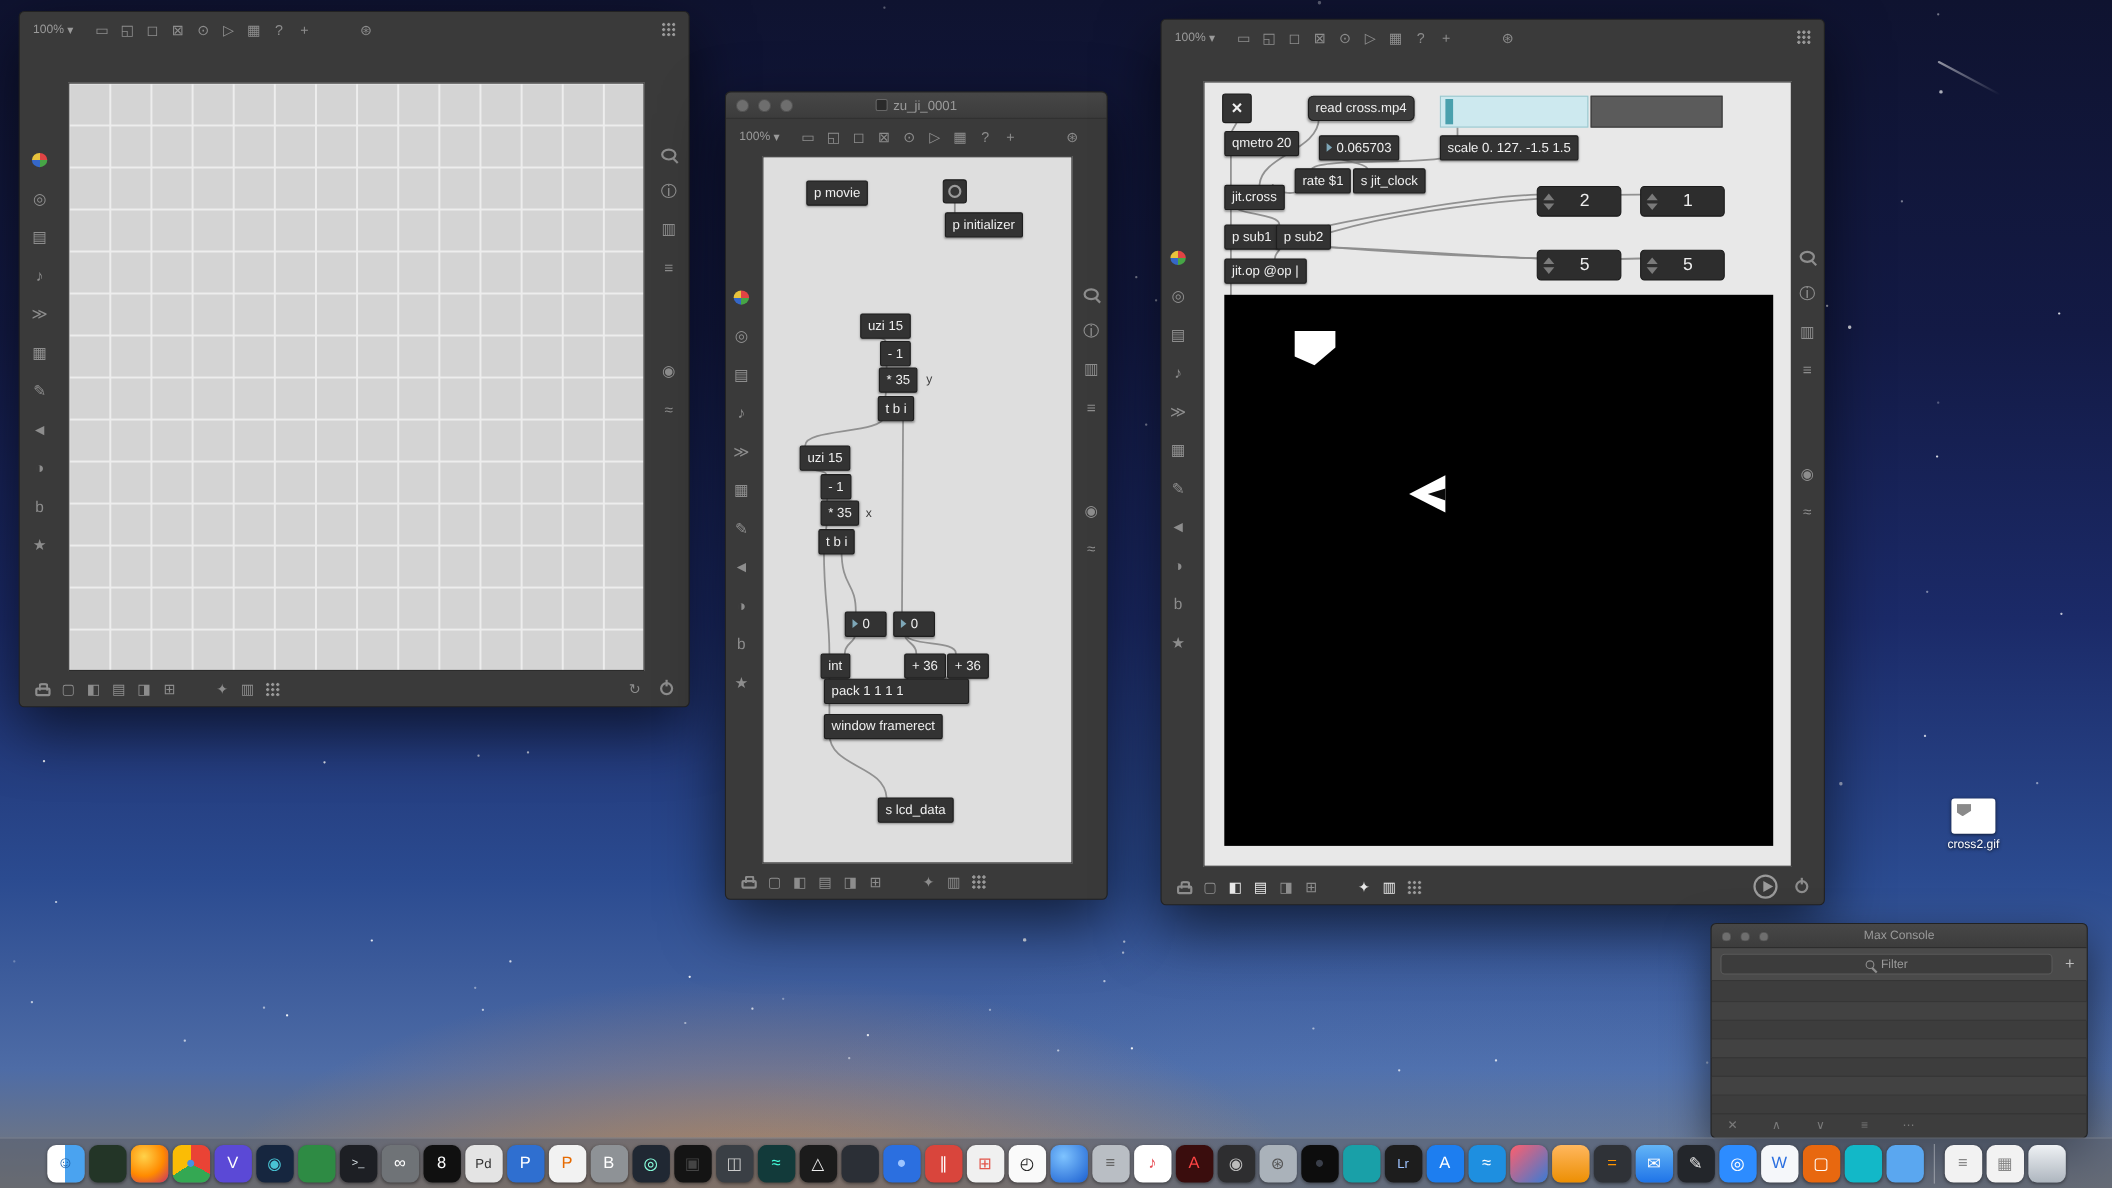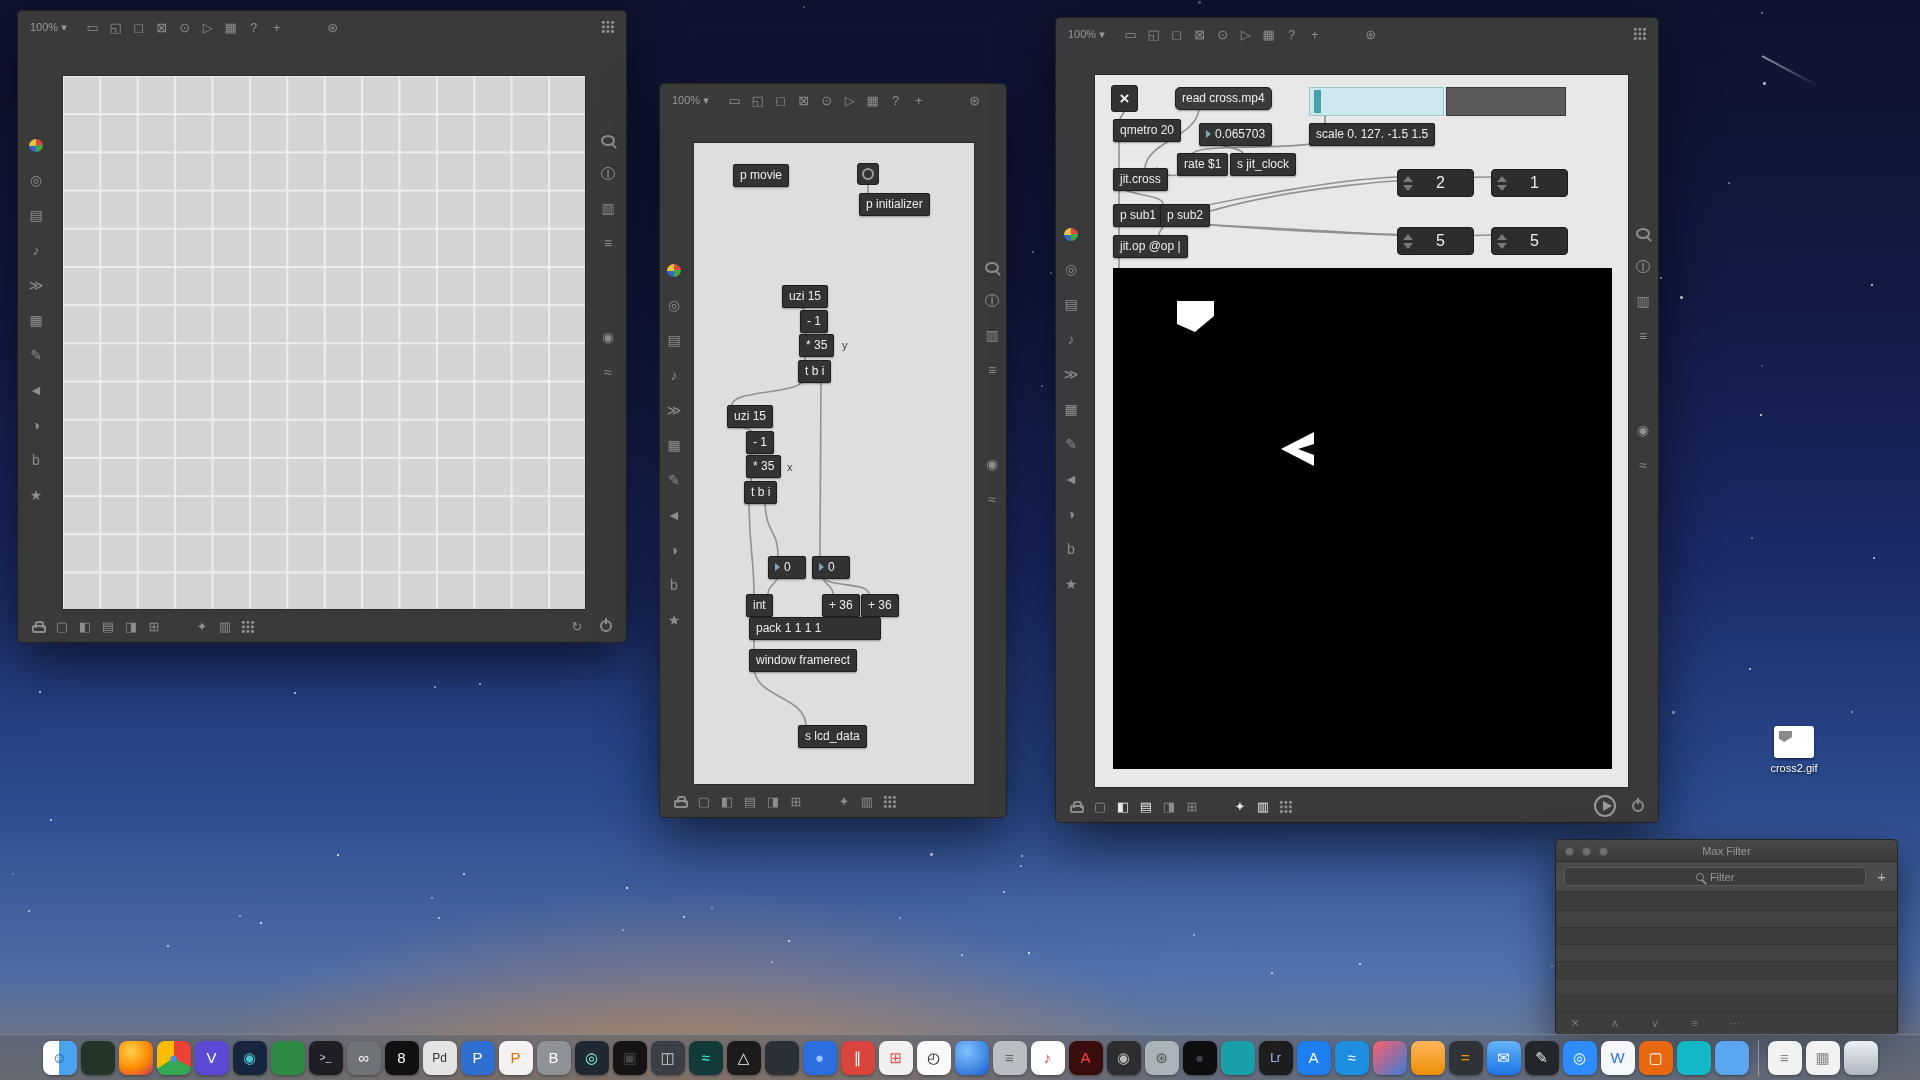--- a/index.html
+++ b/index.html
@@ -318,20 +318,31 @@
         <span class="gicon dots9"></span>
       </span>
     <span class="rgroup">
       <span class="gicon">↻</span>
       <span class="icon-power"></span>
     </span>
   </div>
 </div>
 
 <div class="maxwin" style="left:659px;top:83px;width:348px;height:735px">
+  <div class="titlebar">
+    <div class="lights">
+      <span class="light red"></span>
+      <span class="light yellow"></span>
+      <span class="light green"></span>
+    </div>
+    <span class="title">
+        <span class="titleicon"></span>
+        <span>zu_ji_0001</span>
+      </span>
+  </div>
   <div class="toolbar">
     <span class="zoom">
         <span>100%</span>
         <span>▾</span>
       </span>
     <span class="iconrow">
         <span class="gicon">▭</span>
         <span class="gicon">◱</span>
         <span class="gicon">◻</span>
         <span class="gicon">⊠</span>
@@ -495,21 +506,21 @@
       <path d="M70,147 C70,153 64,154 64,160"></path>
       <path d="M24,180 L24,193"></path>
       <path d="M36,147 C150,120 250,104 302,102"></path>
       <path d="M36,147 C150,150 250,158 302,160"></path>
       <path d="M82,147 C180,110 330,102 396,102"></path>
       <path d="M82,147 C200,158 330,162 396,160"></path>
     </svg>
     <div class="toggle" style="left:16px;top:10px;width:27px;height:27px">
         <span class="xg">×</span>
       </div>
-    <div class="obj msg" style="left:80px;top:12px">read cross.mp4</div>
+    <div class="obj msg" style="left:94px;top:12px">read cross.mp4</div>
     <div class="rslider" style="left:214px;top:12px;width:135px;height:29px">
         <span class="rs-bar"></span>
       </div>
     <div class="darkpanel" style="left:351px;top:12px;width:120px;height:29px"></div>
     <div class="obj" style="left:18px;top:44px">qmetro 20</div>
     <div class="obj numbox" style="left:104px;top:48px">
         <span class="tri"></span>
         <span>0.065703</span>
       </div>
     <div class="obj" style="left:214px;top:48px">scale 0. 127. -1.5 1.5</div>
@@ -577,21 +588,21 @@
 </div>
 
 <div class="console" style="left:1555px;top:839px;width:343px;height:196px">
   <div class="titlebar" style="height:22px">
     <div class="lights mini">
       <span class="light"></span>
       <span class="light"></span>
       <span class="light"></span>
     </div>
     <span class="title" style="font-size:11px">
-        <span>Max Filter</span>
+        <span>Max Console</span>
       </span>
   </div>
   <div class="searchrow">
     <div class="filterfield">
       <span class="icon-search sm"></span>
       <span>Filter</span>
     </div>
     <span class="plusbtn">+</span>
   </div>
   <div class="consolebody">

